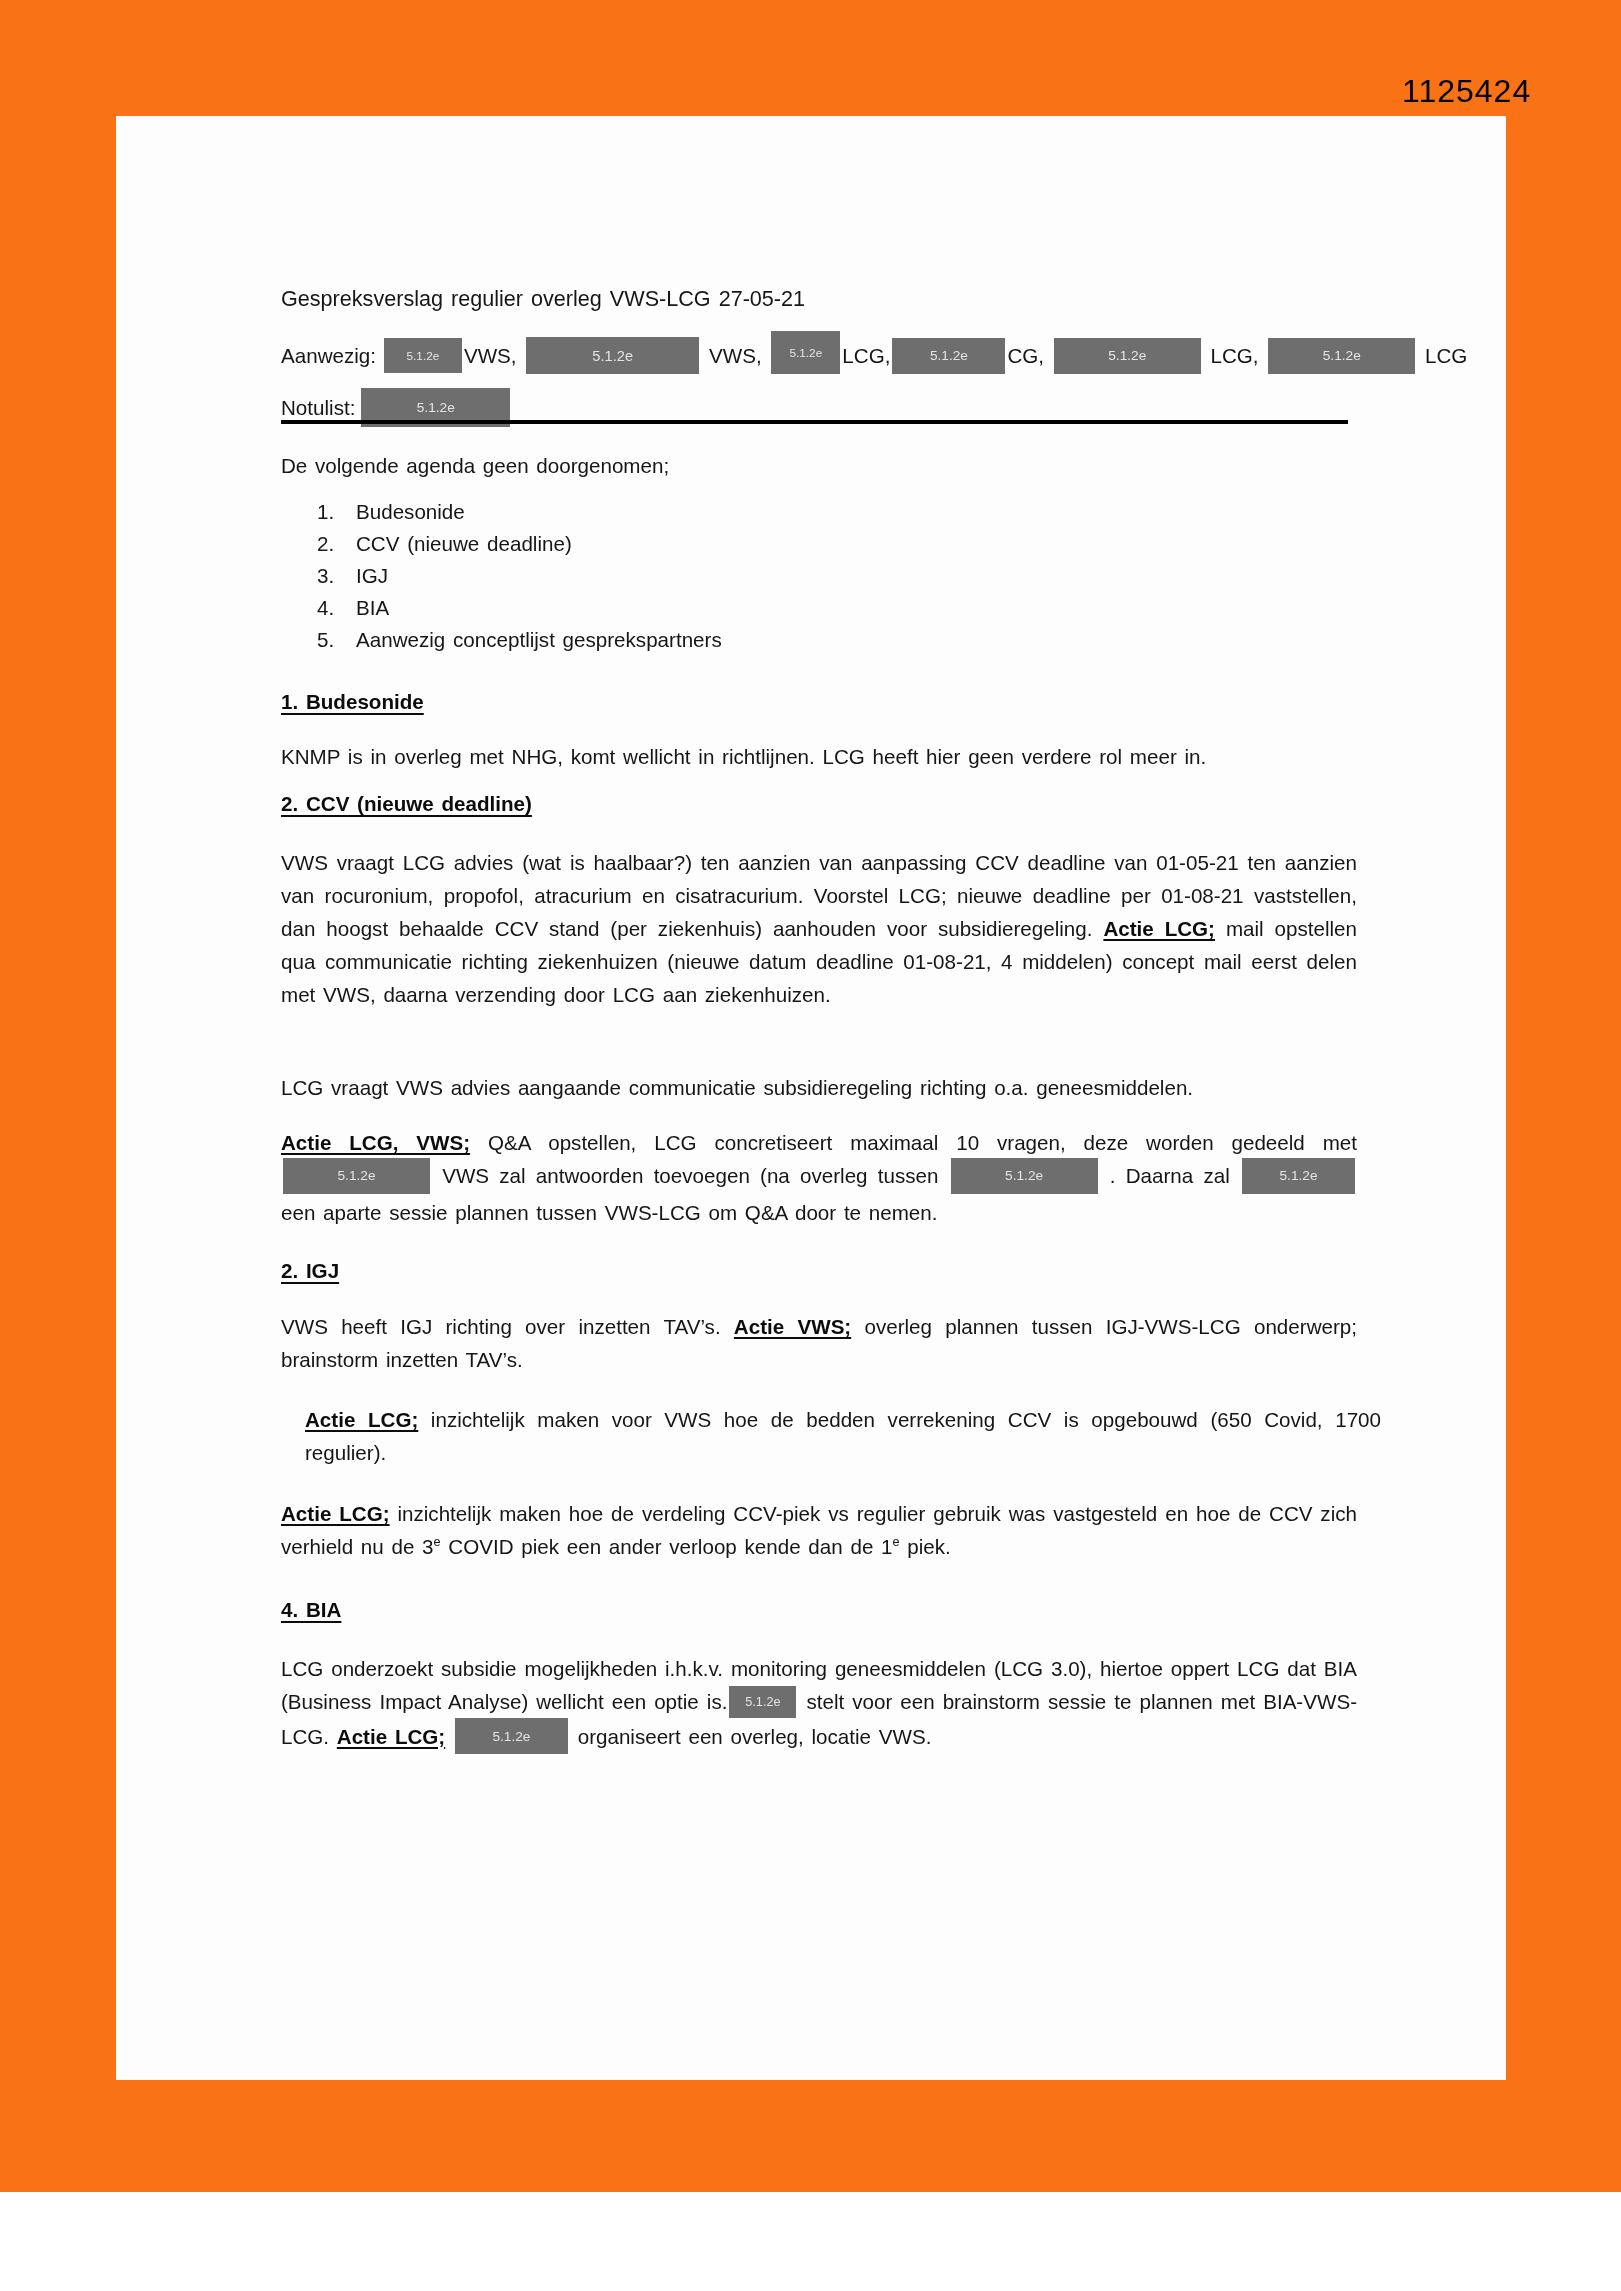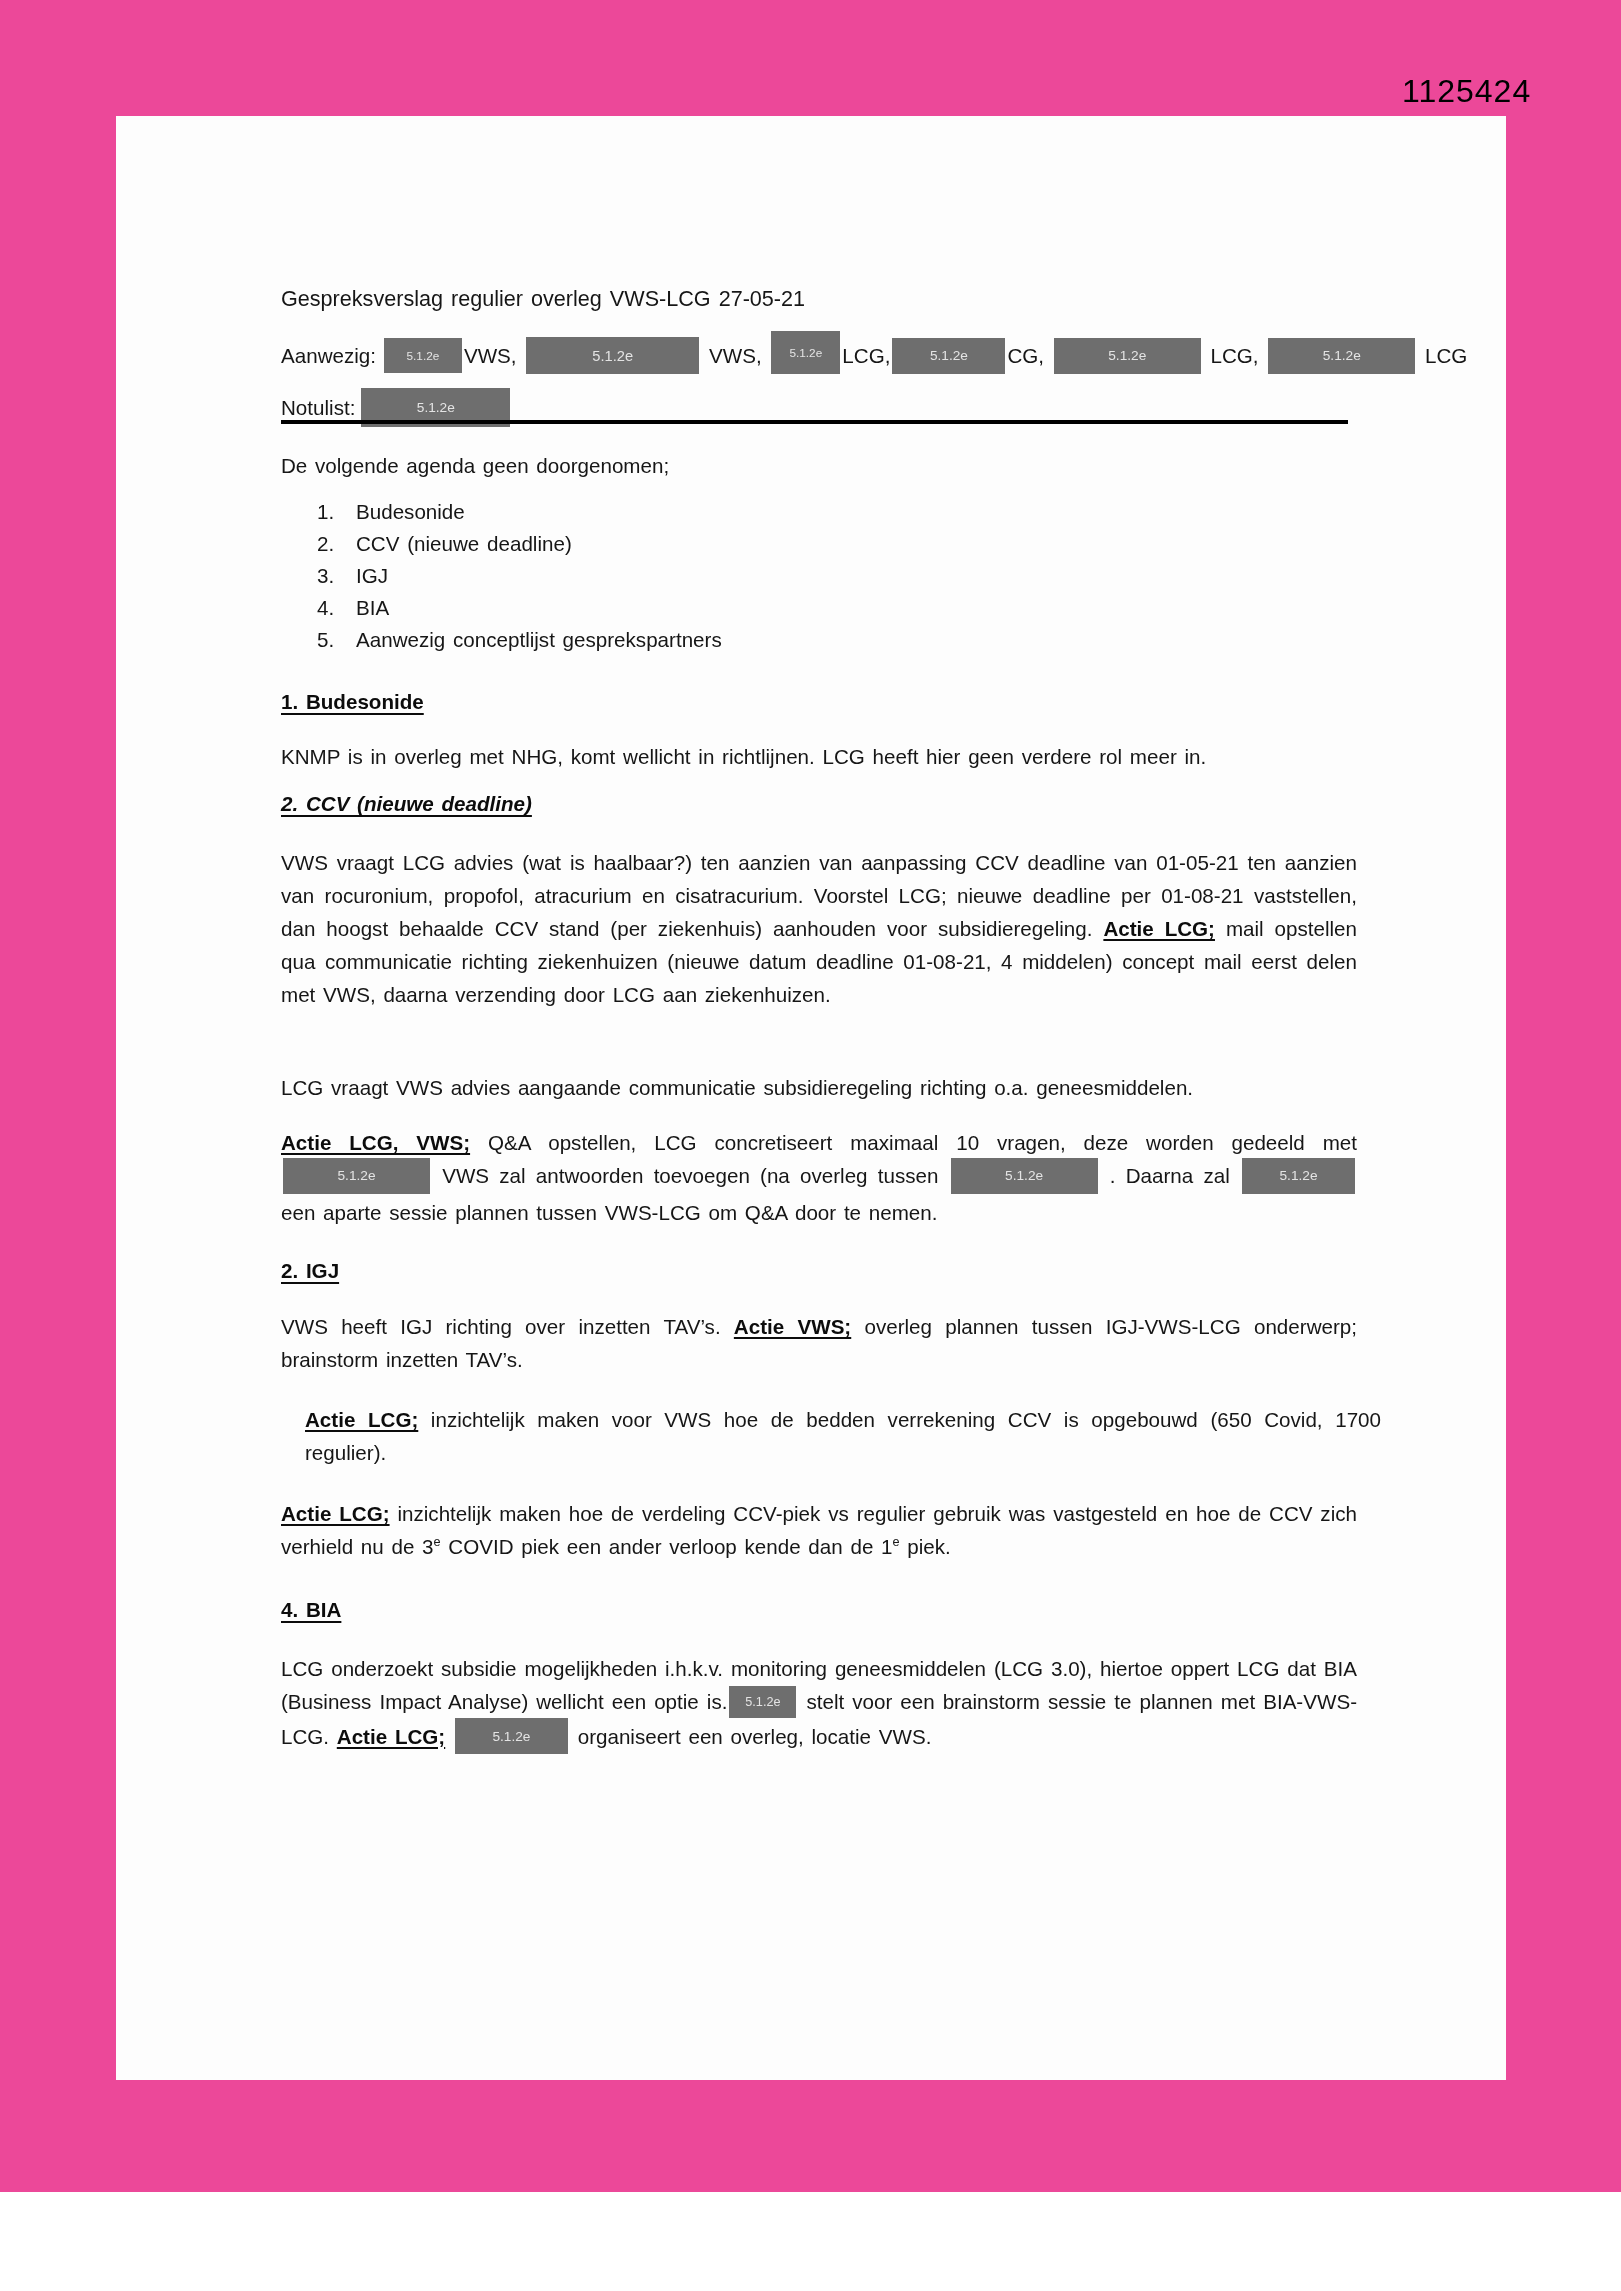--- a/index.html
+++ b/index.html
@@ -1,37 +1,37 @@
 <!DOCTYPE html>
 <html><head>
 <meta charset="utf-8">
 <style>
   html,body{margin:0;padding:0;background:#ffffff;}
   .page{
-    position:relative;width:1621px;height:2192px;background:#ec4899;overflow:hidden;
+    position:relative;width:1621px;height:2192px;background:#f97316;overflow:hidden;
     font-family:"Liberation Sans",sans-serif;color:#161616;
   }
   .scan-area{position:absolute;left:116px;top:116px;width:1390px;height:1964px;background:#fdfdfd;}
   .doc-number{position:absolute;left:1402px;top:73px;font-size:32px;letter-spacing:1px;color:#000;}
   .blk{position:absolute;left:281px;width:1076px;font-size:20.6px;line-height:33px;word-spacing:2px;}
   .just{text-align:justify;text-align-last:left;}
   .title{top:282px;font-size:21.6px;}
   .attendees{top:334px;line-height:43px;white-space:nowrap;}
   .notulist{top:386px;line-height:43px;white-space:nowrap;}
   .label{margin-right:5.9px;}
   .rule{position:absolute;left:281px;top:420px;width:1067px;height:3.9px;background:#000;}
   .agenda-intro{top:449px;}
   .agenda-list{top:496px;}
   .agenda-item{display:flex;margin-left:36px;line-height:32px;}
   .agenda-item .num{width:39px;flex:0 0 39px;}
   .heading{font-weight:bold;font-size:20.6px;color:#0c0c0c;}
   .heading span{text-decoration:underline;text-decoration-thickness:2px;text-underline-offset:3.9px;}
   .h-budesonide{top:685px;}
   .p-knmp{top:740px;}
-  .h-ccv{top:787px;font-style:italic;}
+  .h-ccv{top:787px;}
   .p-ccv{top:846px;}
   .p-klankbord{top:1071px;}
   .p-actie-qa{top:1126px;}
   .h-igj{top:1254px;}
   .p-igj{top:1310px;}
   .p-actie-bedden{top:1403px;margin-left:24px;}
   .p-actie-verdeling{top:1497px;}
   .h-bia{top:1593px;}
   .p-bia{top:1652px;}
   .action{font-weight:bold;text-decoration:underline;text-decoration-thickness:2px;text-underline-offset:2.9px;color:#0c0c0c;}

